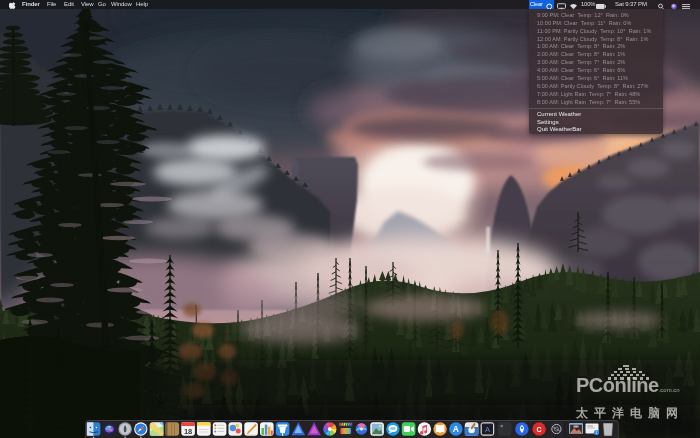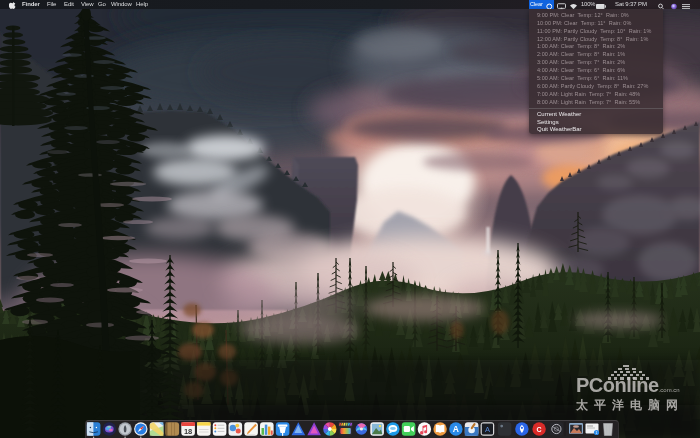--- a/index.html
+++ b/index.html
@@ -23,21 +23,21 @@
   
   #dock{position:absolute;left:85px;top:420px;width:532px;height:18px;
     background:rgba(42,38,42,0.78);border-radius:4px 4px 0 0;
     border-top:0.5px solid rgba(255,255,255,0.14);
     border-left:0.5px solid rgba(255,255,255,0.07);
     border-right:0.5px solid rgba(255,255,255,0.07);}
   
   #wm{position:absolute;right:16px;top:376px;text-align:left;color:rgba(205,203,200,0.8);}
   #wm .pc{font-size:20px;font-weight:bold;letter-spacing:-0.5px;line-height:18px;}
   #wm .cn{font-size:6px;}
-  #wm .zh{font-size:12px;font-weight:bold;letter-spacing:6px;margin-top:1px;}
+  #wm .zh{font-size:12px;font-weight:bold;letter-spacing:6px;margin-top:9px;}
 </style>
 </head>
 <body>
 <div id="screen">
 <svg id="bg" width="700" height="438" viewBox="0 0 700 438">
 <defs>
   <filter id="b2" x="-40%" y="-40%" width="180%" height="180%">
           <feGaussianBlur stdDeviation="2"></feGaussianBlur>
         </filter>
   <filter id="b4" x="-40%" y="-40%" width="180%" height="180%">

